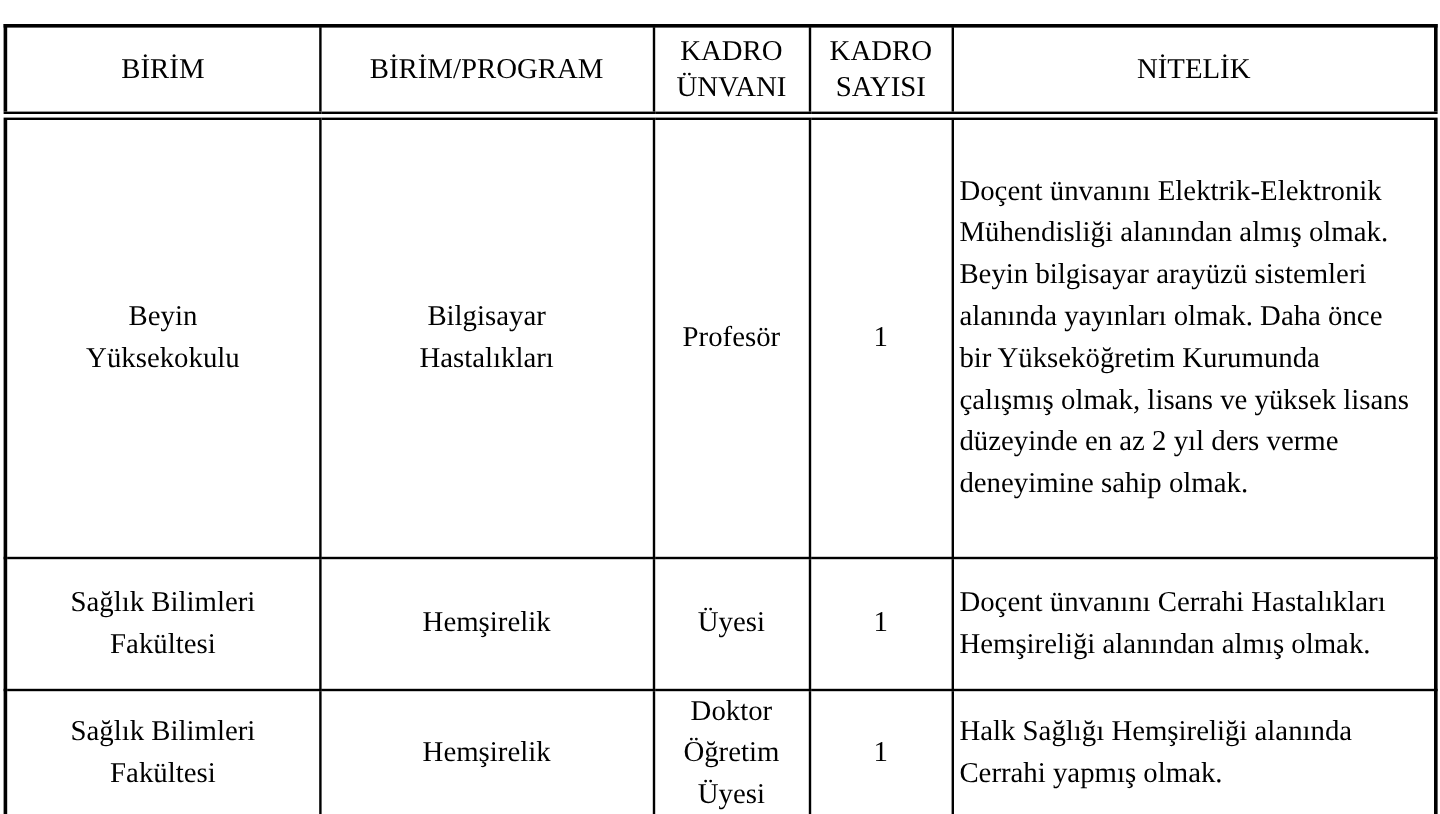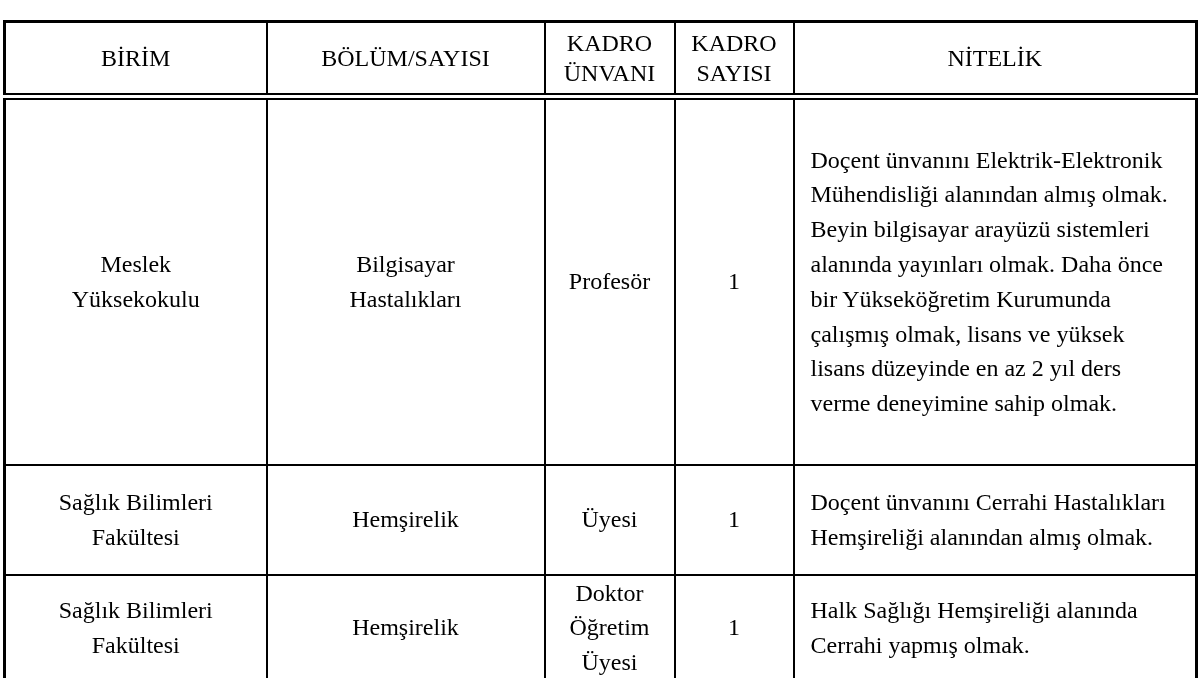--- a/index.html
+++ b/index.html
@@ -33,21 +33,21 @@
     overflow: hidden;
   }
   thead th {
     border-bottom: 7px double #000;
     height: 70px;
     line-height: 1.25;
   }
   td.nitelik {
     text-align: left;
     white-space: normal;
-    padding: 2px 14px 2px 16px;
+    padding: 2px 14px 2px 5px;
   }
   tr.row-1 { height: 368px; }
   tr.row-2 { height: 110px; }
   tr.row-3 { height: 106px; }
   col.c1 { width: 262px; }
   col.c2 { width: 278px; }
   col.c3 { width: 130px; }
   col.c4 { width: 119px; }
   col.c5 { width: 403px; }
 </style>
@@ -58,31 +58,31 @@
   <colgroup>
     <col class="c1">
       <col class="c2">
       <col class="c3">
       <col class="c4">
       <col class="c5">
   </colgroup>
   <thead>
     <tr>
       <th>BİRİM</th>
-      <th>BÖLÜM/SAYISI</th>
+      <th>BİRİM/PROGRAM</th>
       <th>KADRO
 ÜNVANI</th>
       <th>KADRO
 SAYISI</th>
       <th>NİTELİK</th>
     </tr>
   </thead>
   <tbody>
     <tr class="row-1">
-      <td>Meslek
+      <td>Beyin
 Yüksekokulu</td>
       <td>Bilgisayar
 Hastalıkları</td>
       <td>Profesör</td>
       <td>1</td>
       <td class="nitelik">Doçent ünvanını Elektrik-Elektronik Mühendisliği alanından almış olmak. Beyin bilgisayar arayüzü sistemleri alanında yayınları olmak. Daha önce bir Yükseköğretim Kurumunda çalışmış olmak, lisans ve yüksek lisans düzeyinde en az 2 yıl ders verme deneyimine sahip olmak.</td>
     </tr>
     <tr class="row-2">
       <td>Sağlık Bilimleri
 Fakültesi</td>

